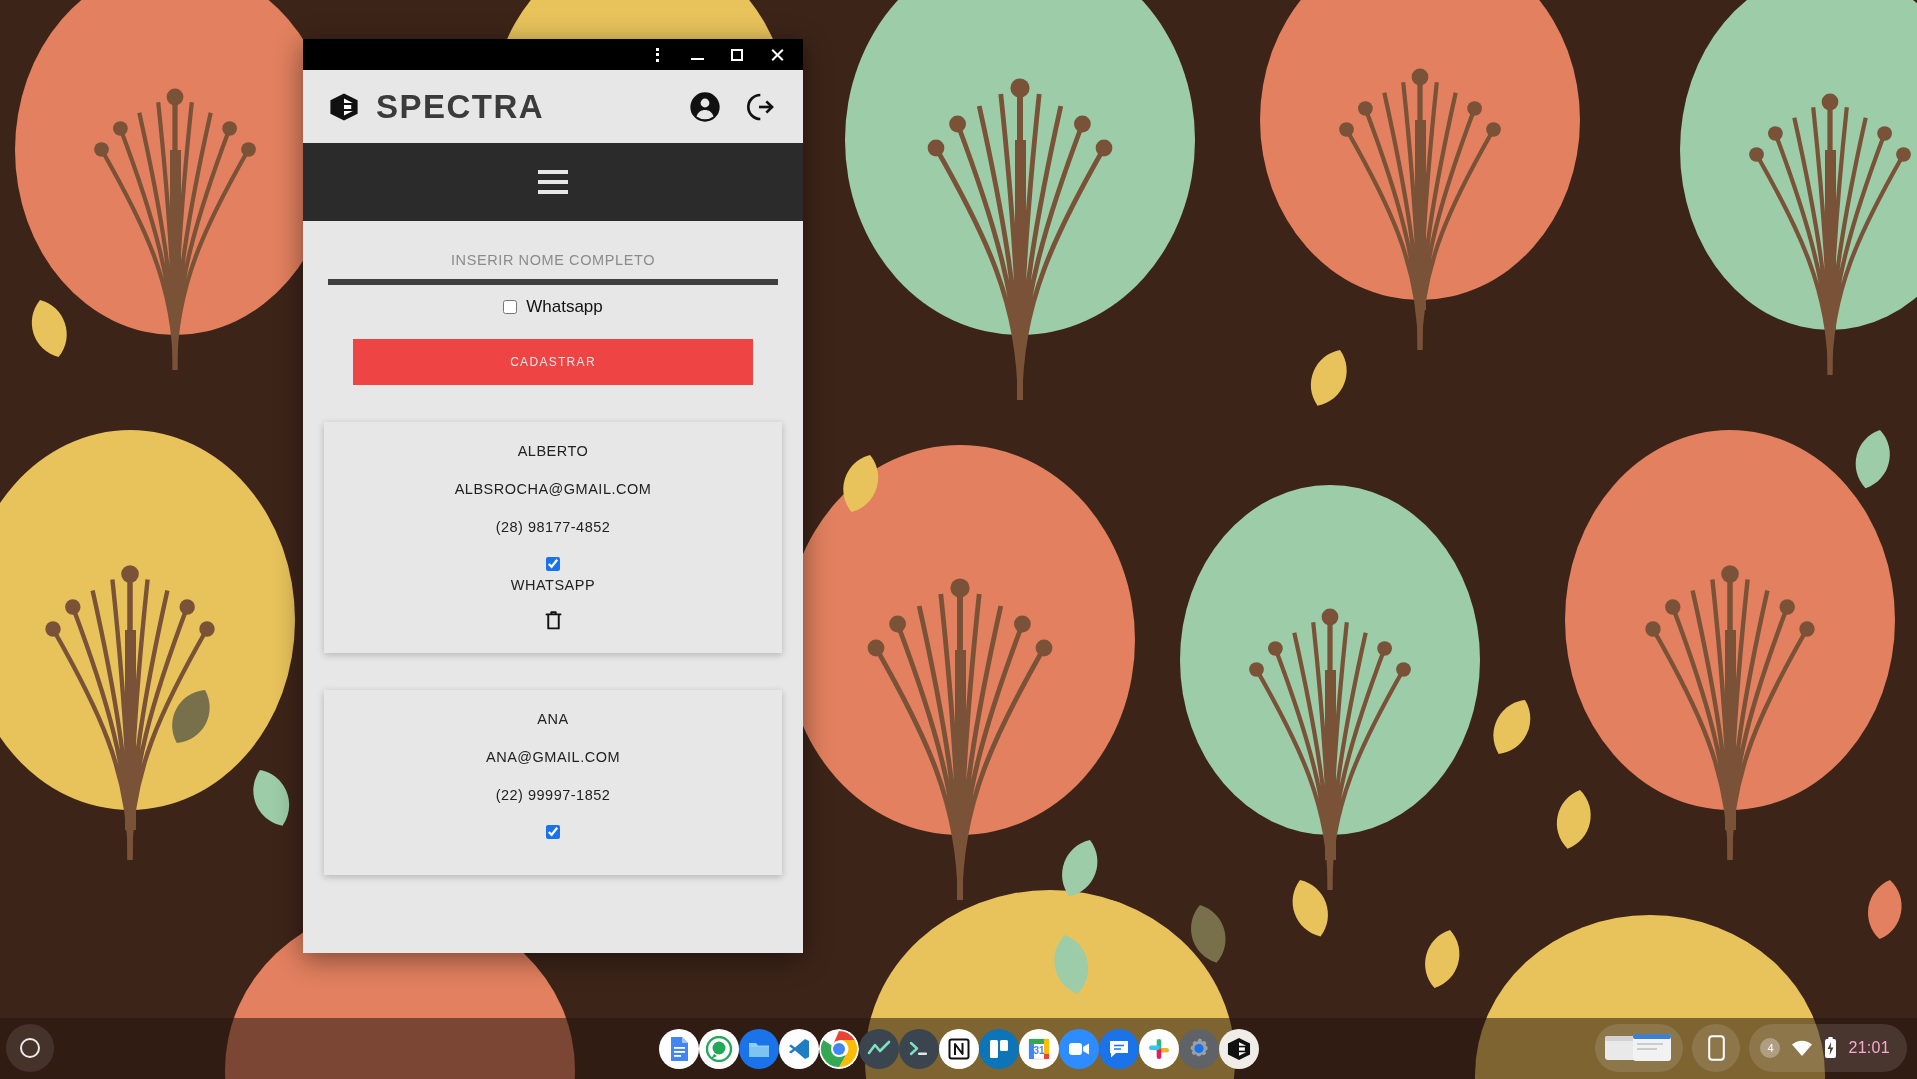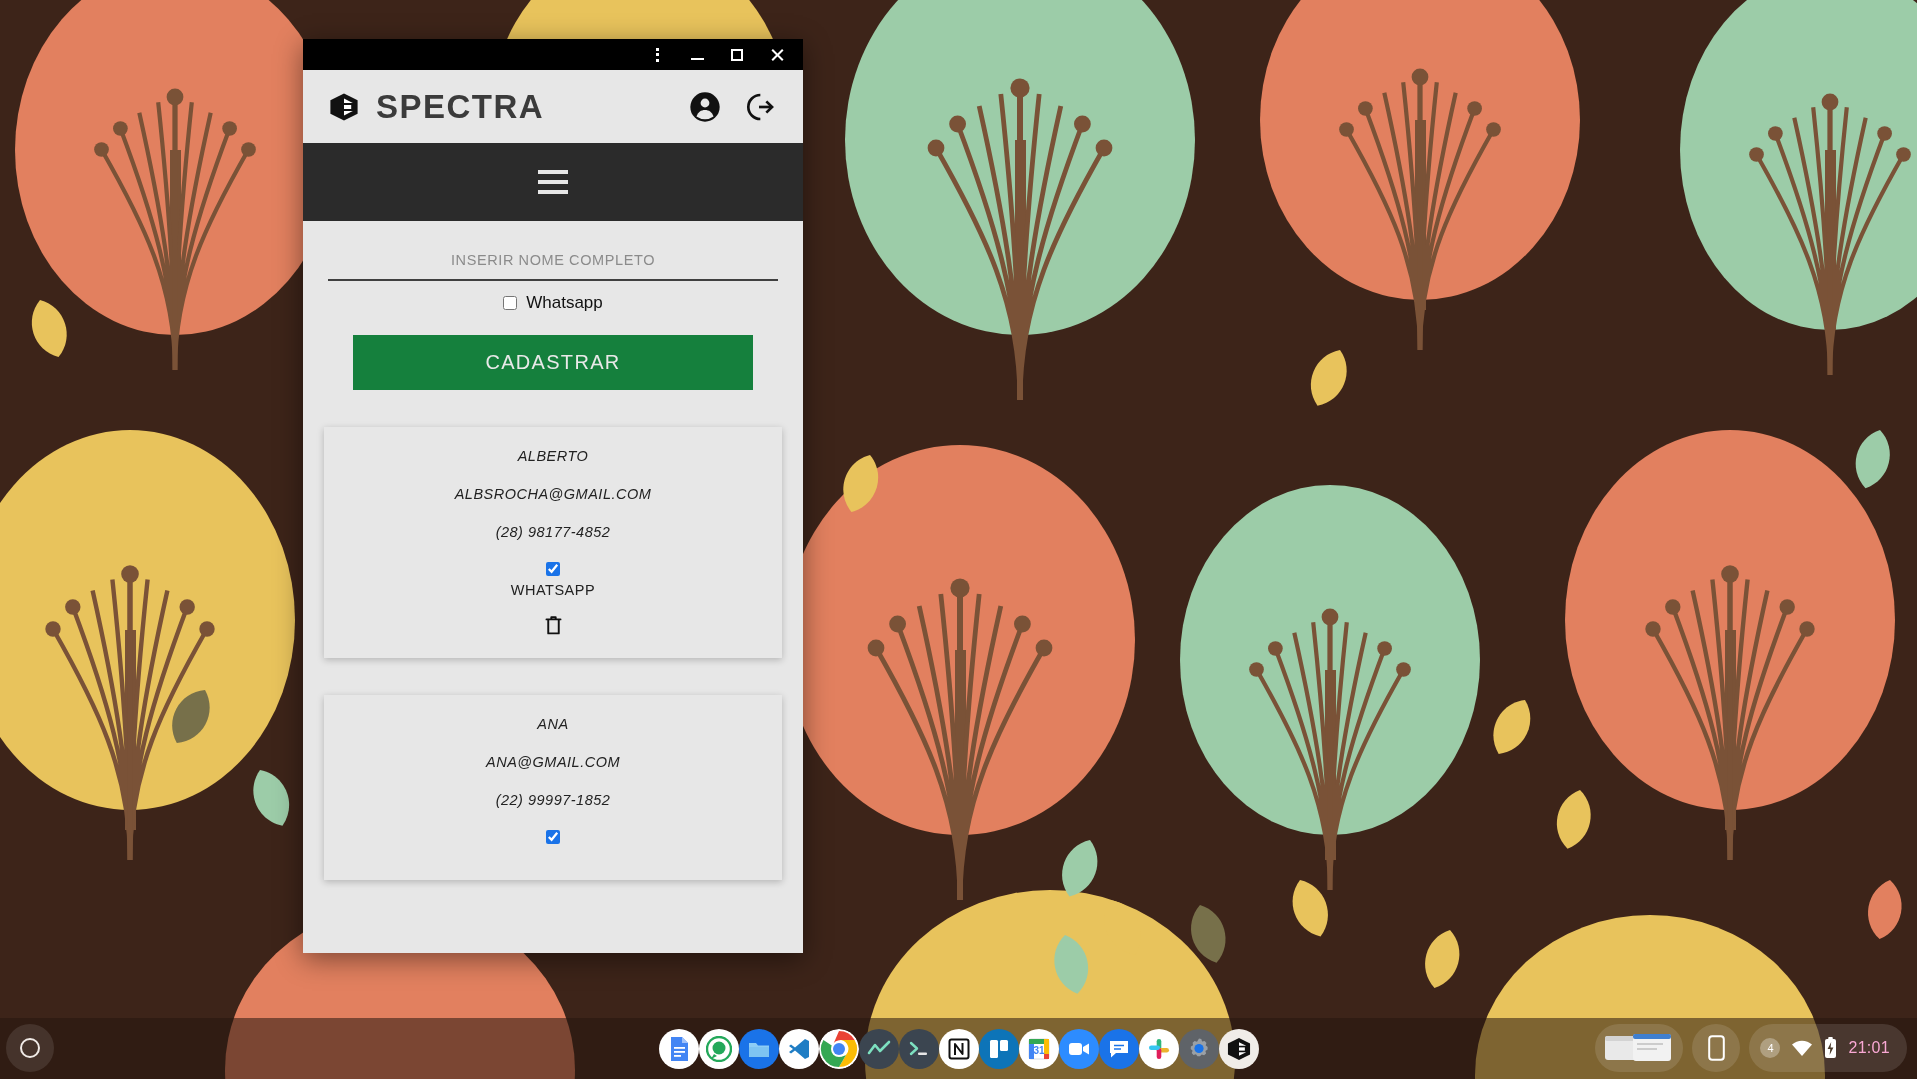--- a/index.html
+++ b/index.html
@@ -78,56 +78,56 @@
     cursor: pointer;
   }
   #hamburger { display: flex; flex-direction: column; gap: 6px; }
   #hamburger span { display: block; width: 30px; height: 4px; background: #e7e7e7; }
 
   
   #form-area { padding: 26px 25px 0 25px; }
   .field { margin-bottom: 26px; }
   .field input {
     width: 100%; background: transparent; border: none;
-    border-bottom: 2px solid #404040;
+    border-bottom: 6px solid #404040;
     font-family: "Liberation Sans", sans-serif;
     font-size: 14.5px; color: #333;
     text-align: center; letter-spacing: .6px;
     padding: 5px 0 11px 0; outline: none;
   }
   .field input::placeholder { color: #8b8b8b; letter-spacing: .6px; }
 
   #check-row {
     display: flex; align-items: center; justify-content: center;
     gap: 9px; margin-top: -14px; margin-bottom: 22px;
   }
   #check-row input[type=checkbox] { width: 14px; height: 14px; margin: 0; cursor: pointer; }
   #check-row label { font-size: 17px; color: #111; cursor: pointer; }
 
   #submit-btn {
     display: block; width: 400px; margin: 0 auto;
-    background: #15803d; color: #e9e9e9;
+    background: #ef4444; color: #e9e9e9;
     border: none; padding: 16px 0;
     font-family: "Liberation Sans", sans-serif;
-    font-size: 20px; letter-spacing: 1.3px;
+    font-size: 12px; letter-spacing: 1.3px;
     cursor: pointer;
   }
 
   
   #cards { margin-top: 37px; padding: 0 21px; }
   .card {
     background: #e7e7e7;
     box-shadow: 0 2px 7px rgba(0,0,0,.22);
     padding: 21px 0 16px 0;
     margin-bottom: 37px;
     text-align: center;
   }
   .card-line {
     font-size: 14.5px; color: #222;
-    letter-spacing: .5px; margin-bottom: 22px; font-style: italic;
+    letter-spacing: .5px; margin-bottom: 22px;
   }
   .card-wa { margin-bottom: 14px; }
   .card-wa input[type=checkbox] {
     width: 14px; height: 14px; margin: 0 0 6px 0; cursor: pointer;
     accent-color: #1a73e8;
   }
   .card-wa .wa-label {
     display: block; font-size: 14.5px; color: #222; letter-spacing: .5px;
   }
   .trash-btn {

